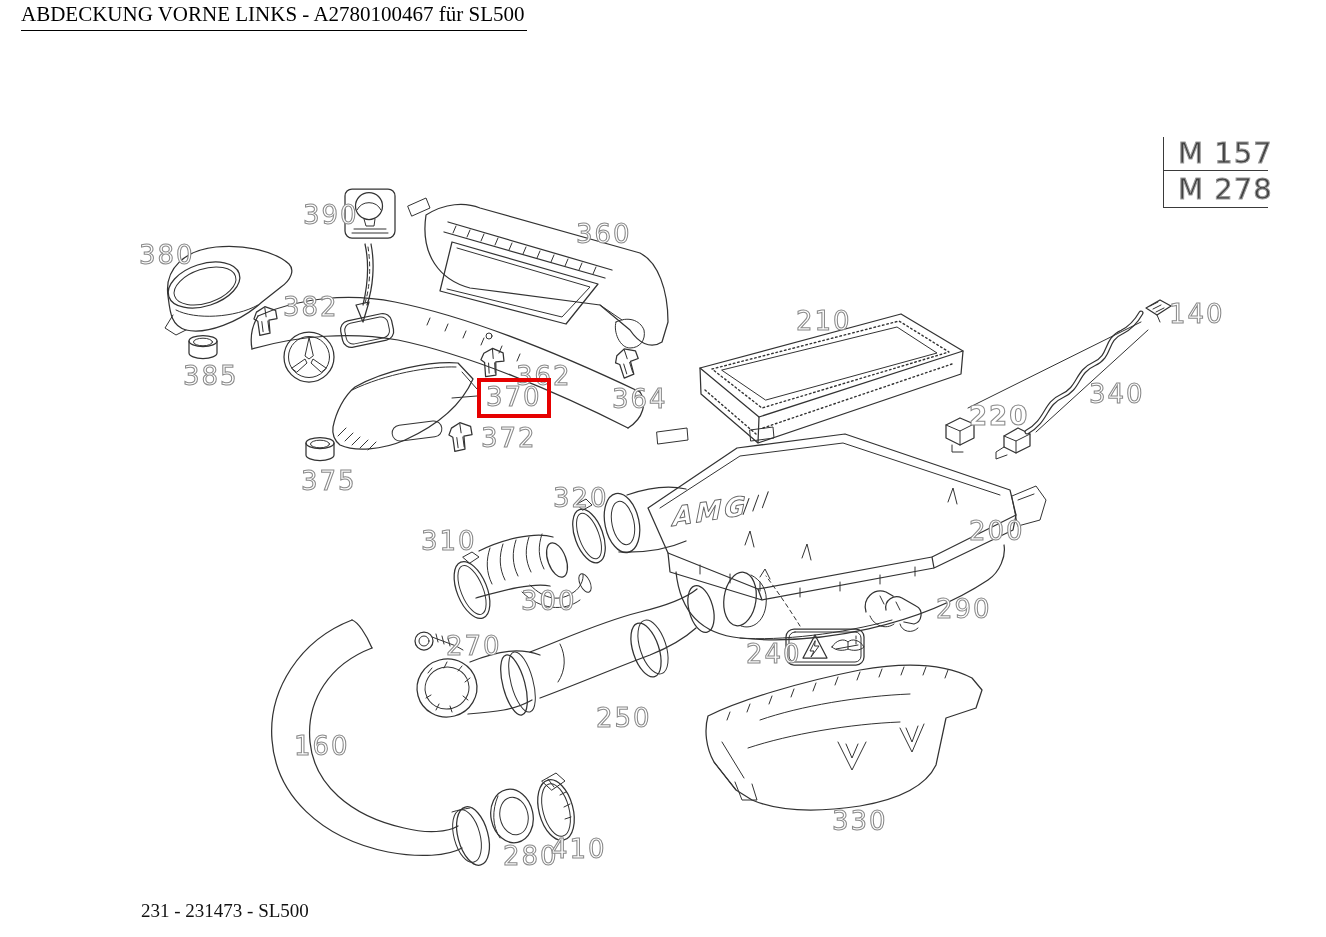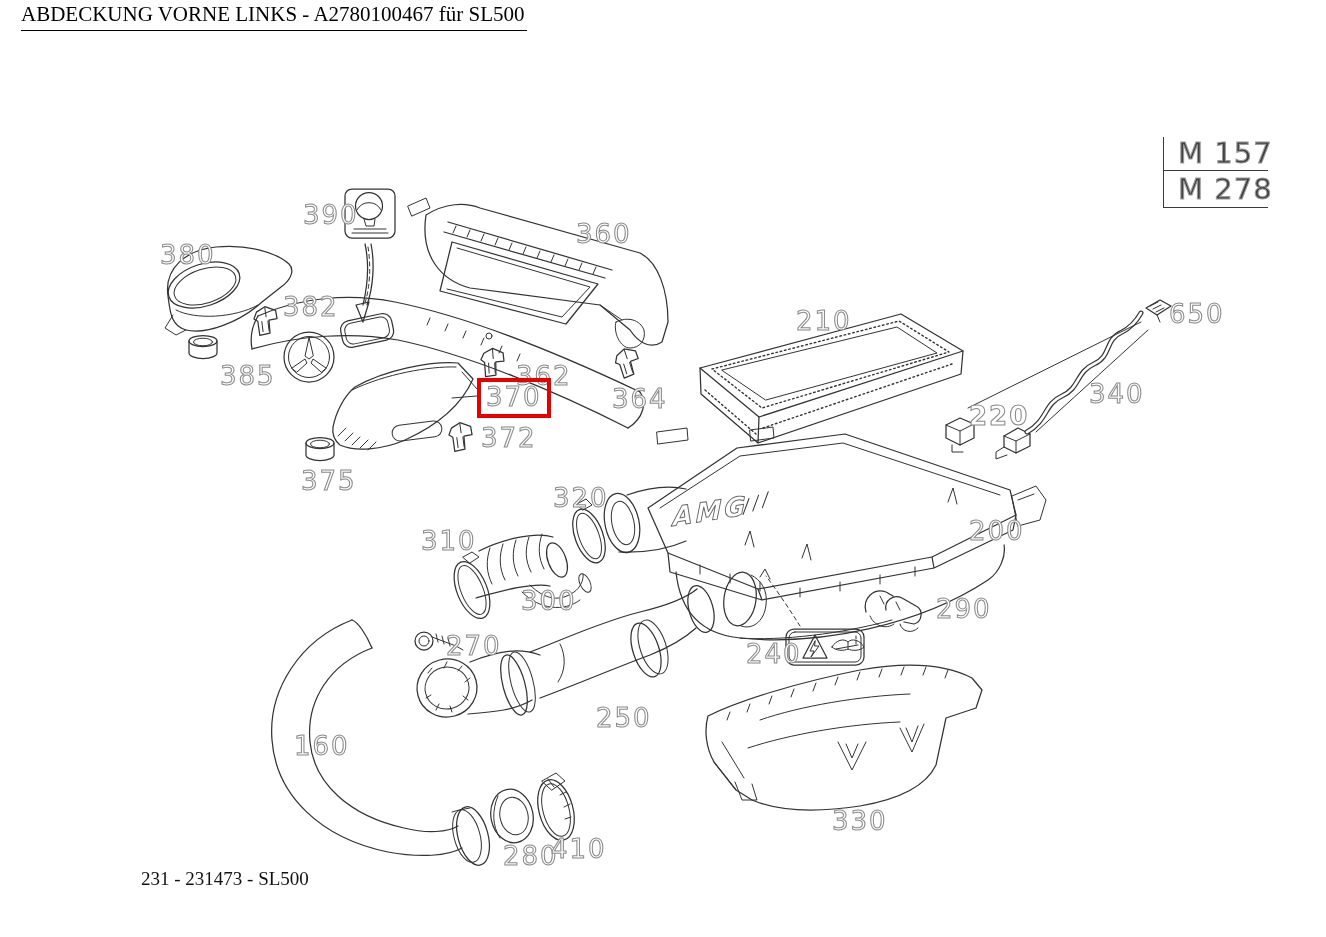--- a/index.html
+++ b/index.html
@@ -1,20 +1,20 @@
 <!DOCTYPE html>
 <html><head>
 <meta charset="utf-8">
 <style>
   html,body{margin:0;padding:0;background:#fff;}
   .canvas{position:relative;width:1326px;height:937px;background:#fff;overflow:hidden;
           font-family:"Liberation Serif",serif;}
   .title{position:absolute;left:21px;top:2px;font-size:21px;color:#000;
          border-bottom:1.5px solid #000;padding:0 2px 3px 0;white-space:nowrap;}
-  .footer{position:absolute;left:141px;top:868px;font-size:19px;color:#111;white-space:nowrap;}
+  .footer{position:absolute;left:141px;top:900px;font-size:19px;color:#111;white-space:nowrap;}
   
   .part-label{position:absolute;font-family:"DejaVu Sans",sans-serif;font-size:26px;
               letter-spacing:2px;line-height:1;color:#fff;
               -webkit-text-stroke:1.05px #8a8a8a;white-space:nowrap;}
   .part-label.highlighted{border:4px solid #e60000;padding:2px 5px 4px 5px;}
   
   .mtable{position:absolute;left:1163px;top:137px;width:104px;border-left:1.6px solid #3a3a3a;}
   .mrow{height:33px;line-height:33px;border-bottom:1.6px solid #3a3a3a;
         font-family:"DejaVu Sans",sans-serif;font-size:29px;letter-spacing:1px;
         color:#404040;-webkit-text-stroke:1.05px #9a9a9a;padding-left:14px;white-space:nowrap;}
@@ -255,34 +255,34 @@
         <ellipse cx="556" cy="810" rx="17" ry="31" transform="rotate(-15 556 810)"></ellipse>
         <ellipse class="thin" cx="556" cy="810" rx="13" ry="27" transform="rotate(-15 556 810)"></ellipse>
         <path class="thin" d="M542,781 L556,773 L565,781 L552,790 Z M548,779 l6,8 M566,792 l-6,3 M570,804 l-6,3 M571,817 l-6,2"></path>
       </g>
 
       <text class="logo" x="762" y="512" transform="rotate(-9 762 512) skewX(-10)">AMG</text>
     </g>
   </svg>
 
   <div>
-      <span class="part-label" style="left: 160px; top: 242px;">380</span>
+      <span class="part-label" style="left: 139px; top: 242px;">380</span>
       <span class="part-label" style="left: 303px; top: 202px;">390</span>
       <span class="part-label" style="left: 283px; top: 294px;">382</span>
-      <span class="part-label" style="left: 183px; top: 363px; margin-left: 37px;">385</span>
+      <span class="part-label" style="left: 183px; top: 363px;">385</span>
       <span class="part-label" style="left: 576px; top: 221px;">360</span>
       <span class="part-label" style="left: 516px; top: 348px; margin-top: 15px;">362</span>
       <span class="part-label" style="left: 612px; top: 386px; text-align: center;">364</span>
       <span class="part-label highlighted" style="left: 477px; top: 378px; border-color: rgb(230, 0, 0);">370</span>
       <span class="part-label" style="left: 481px; top: 425px;">372</span>
       <span class="part-label" style="left: 301px; top: 468px;">375</span>
       <span class="part-label" style="left: 796px; top: 308px;">210</span>
       <span class="part-label" style="left: 969px; top: 403px; font-weight: bold;">220</span>
       <span class="part-label" style="left: 1089px; top: 381px;">340</span>
-      <span class="part-label" style="left: 1169px; top: 301px;">650</span>
+      <span class="part-label" style="left: 1169px; top: 301px;">140</span>
       <span class="part-label" style="left: 969px; top: 518px;">200</span>
       <span class="part-label" style="left: 936px; top: 596px;">290</span>
       <span class="part-label" style="left: 746px; top: 641px;">240</span>
       <span class="part-label" style="left: 553px; top: 485px;">320</span>
       <span class="part-label" style="left: 421px; top: 528px;">310</span>
       <span class="part-label" style="left: 521px; top: 588px;">300</span>
       <span class="part-label" style="left: 446px; top: 633px;">270</span>
       <span class="part-label" style="left: 294px; top: 733px;">160</span>
       <span class="part-label" style="left: 596px; top: 705px; text-align: center;">250</span>
       <span class="part-label" style="left: 503px; top: 843px;">280</span>

